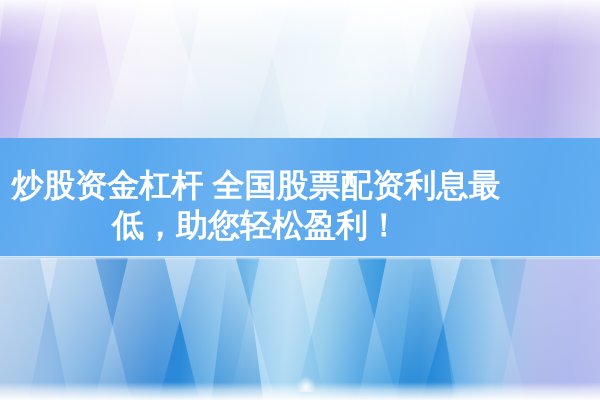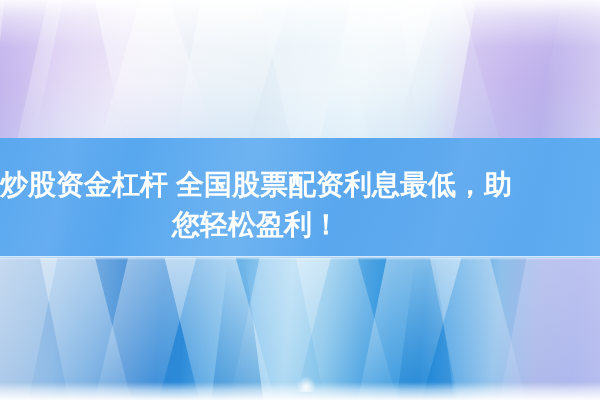--- a/index.html
+++ b/index.html
@@ -222,21 +222,21 @@
     position: absolute;
     left: 0;
     top: 138px;
     width: 512px;
     height: 120px;
     display: flex;
     align-items: flex-start;
     justify-content: center;
     text-align: center;
     color: #ffffff;
-    font-size: 28px;
+    font-size: 32px;
     font-weight: bold;
     line-height: 40px;
     letter-spacing: 0px;
     padding-top: 27px;
     box-sizing: border-box;
     white-space: normal;
     word-break: break-all;
   }
 </style>
 </head>

